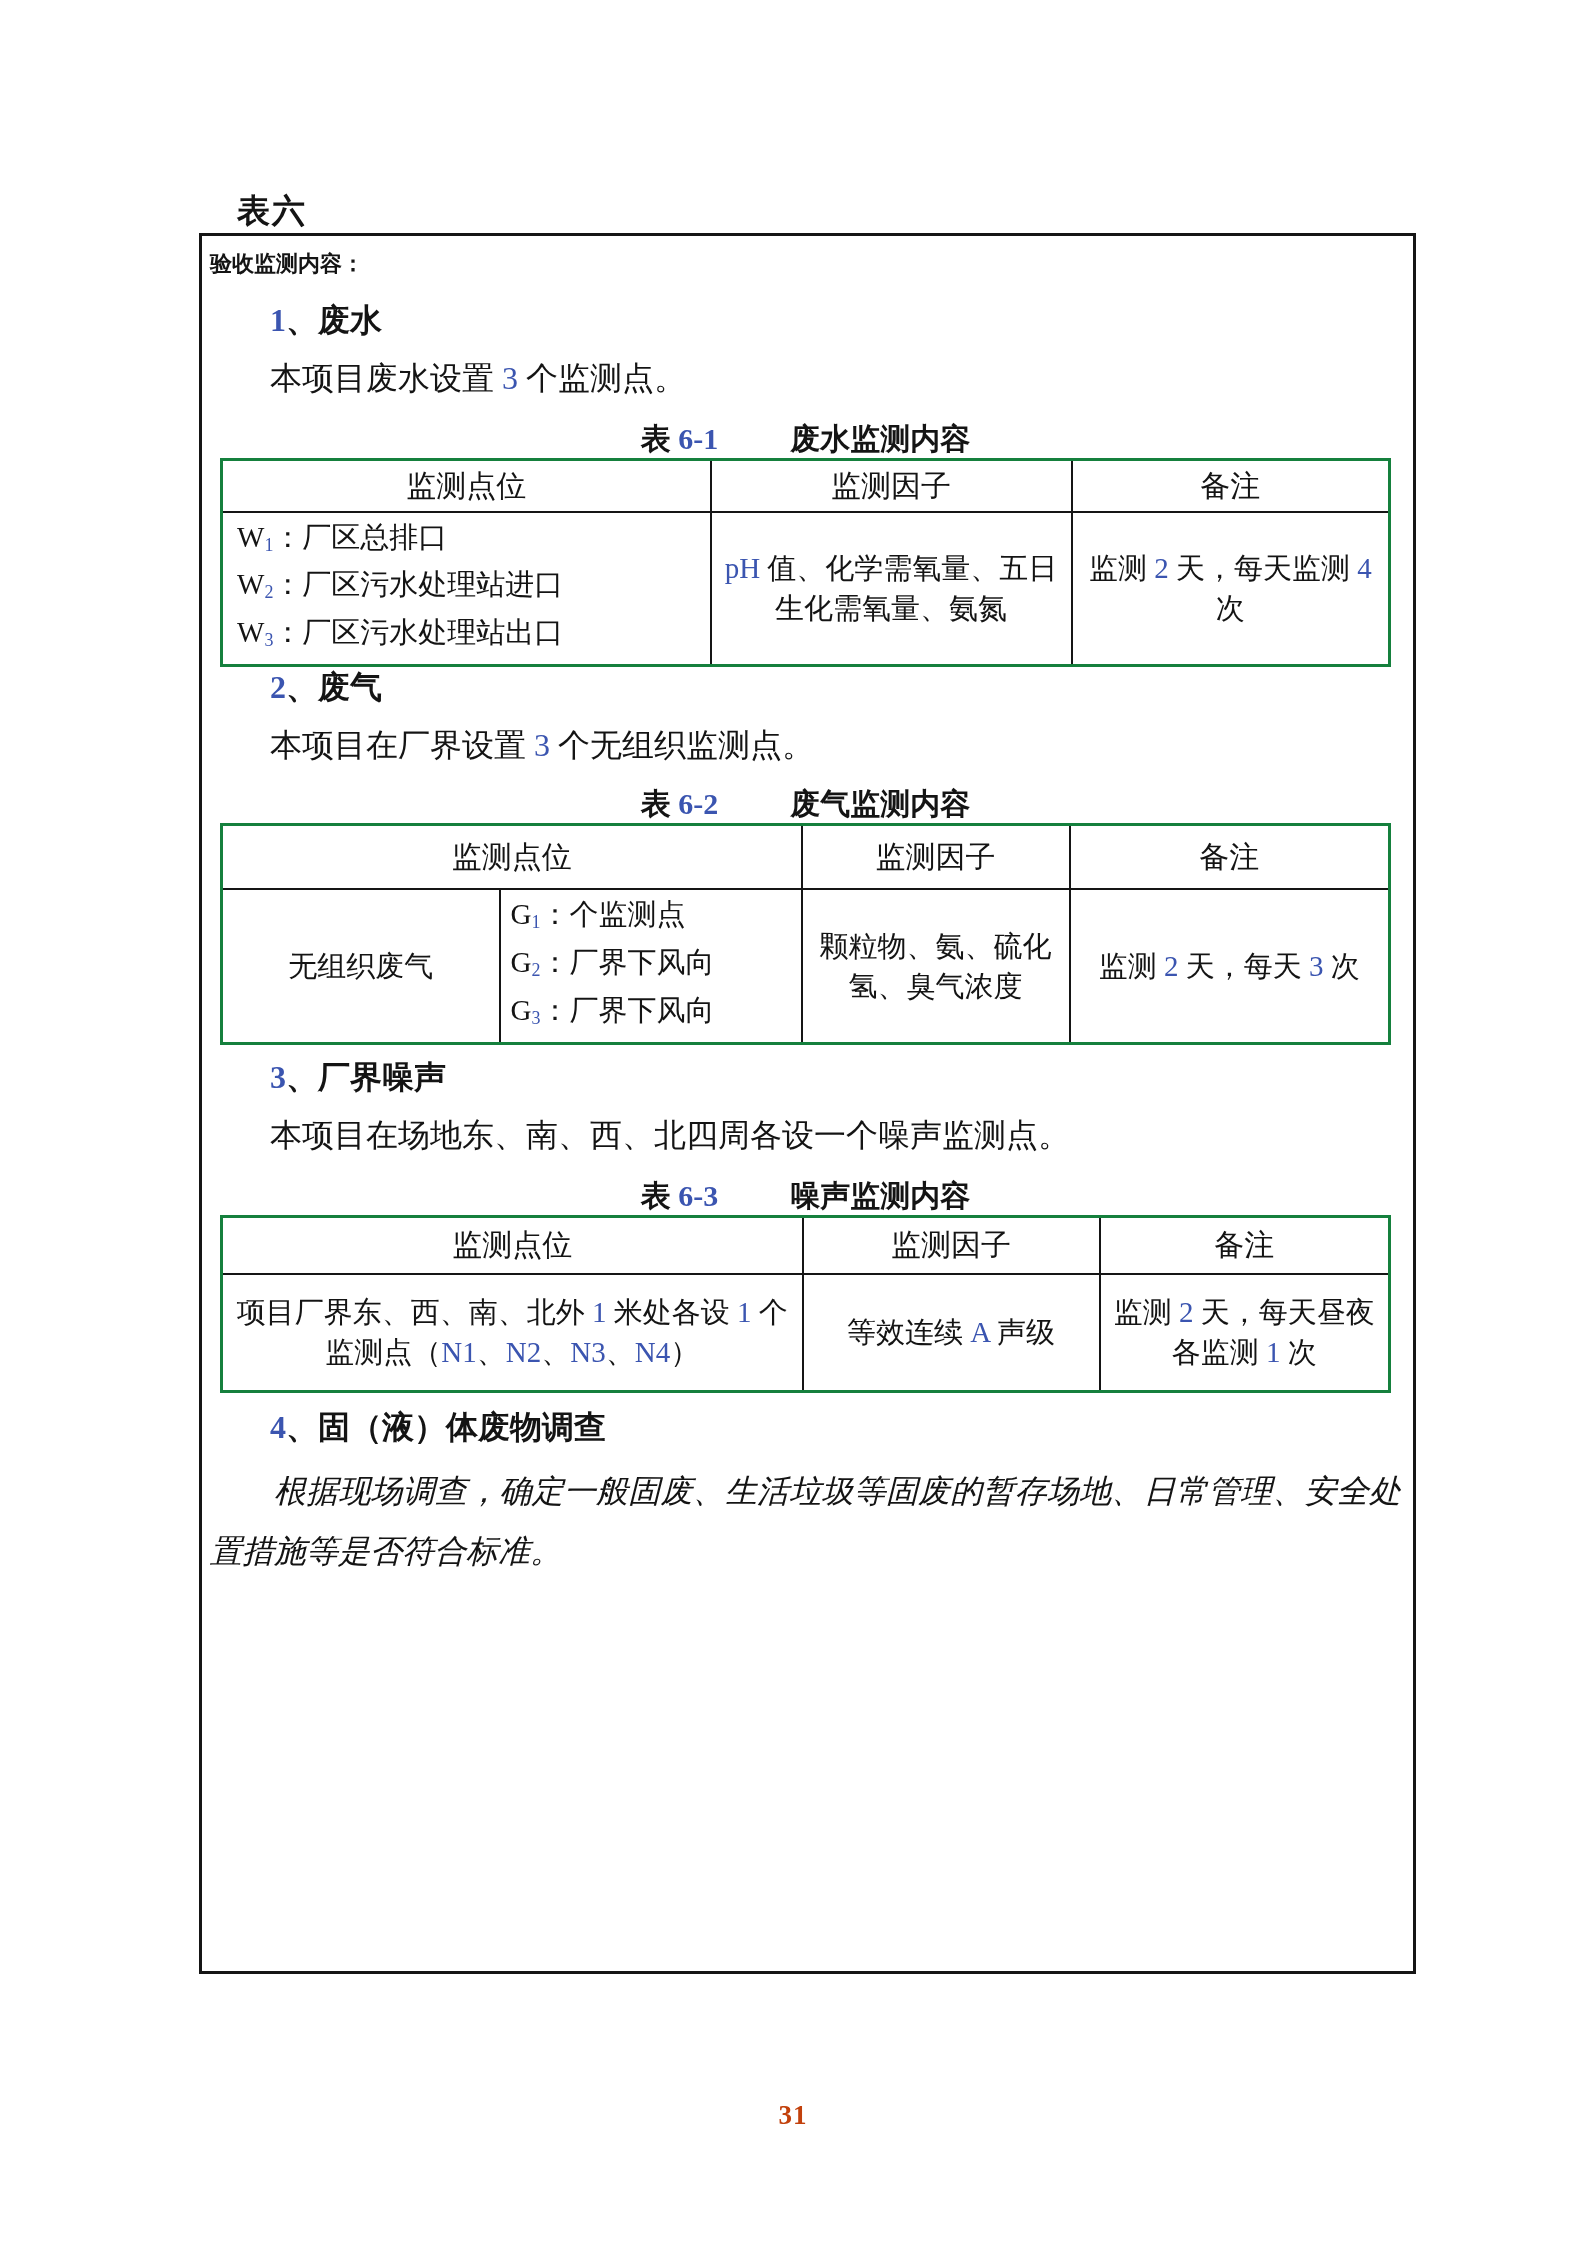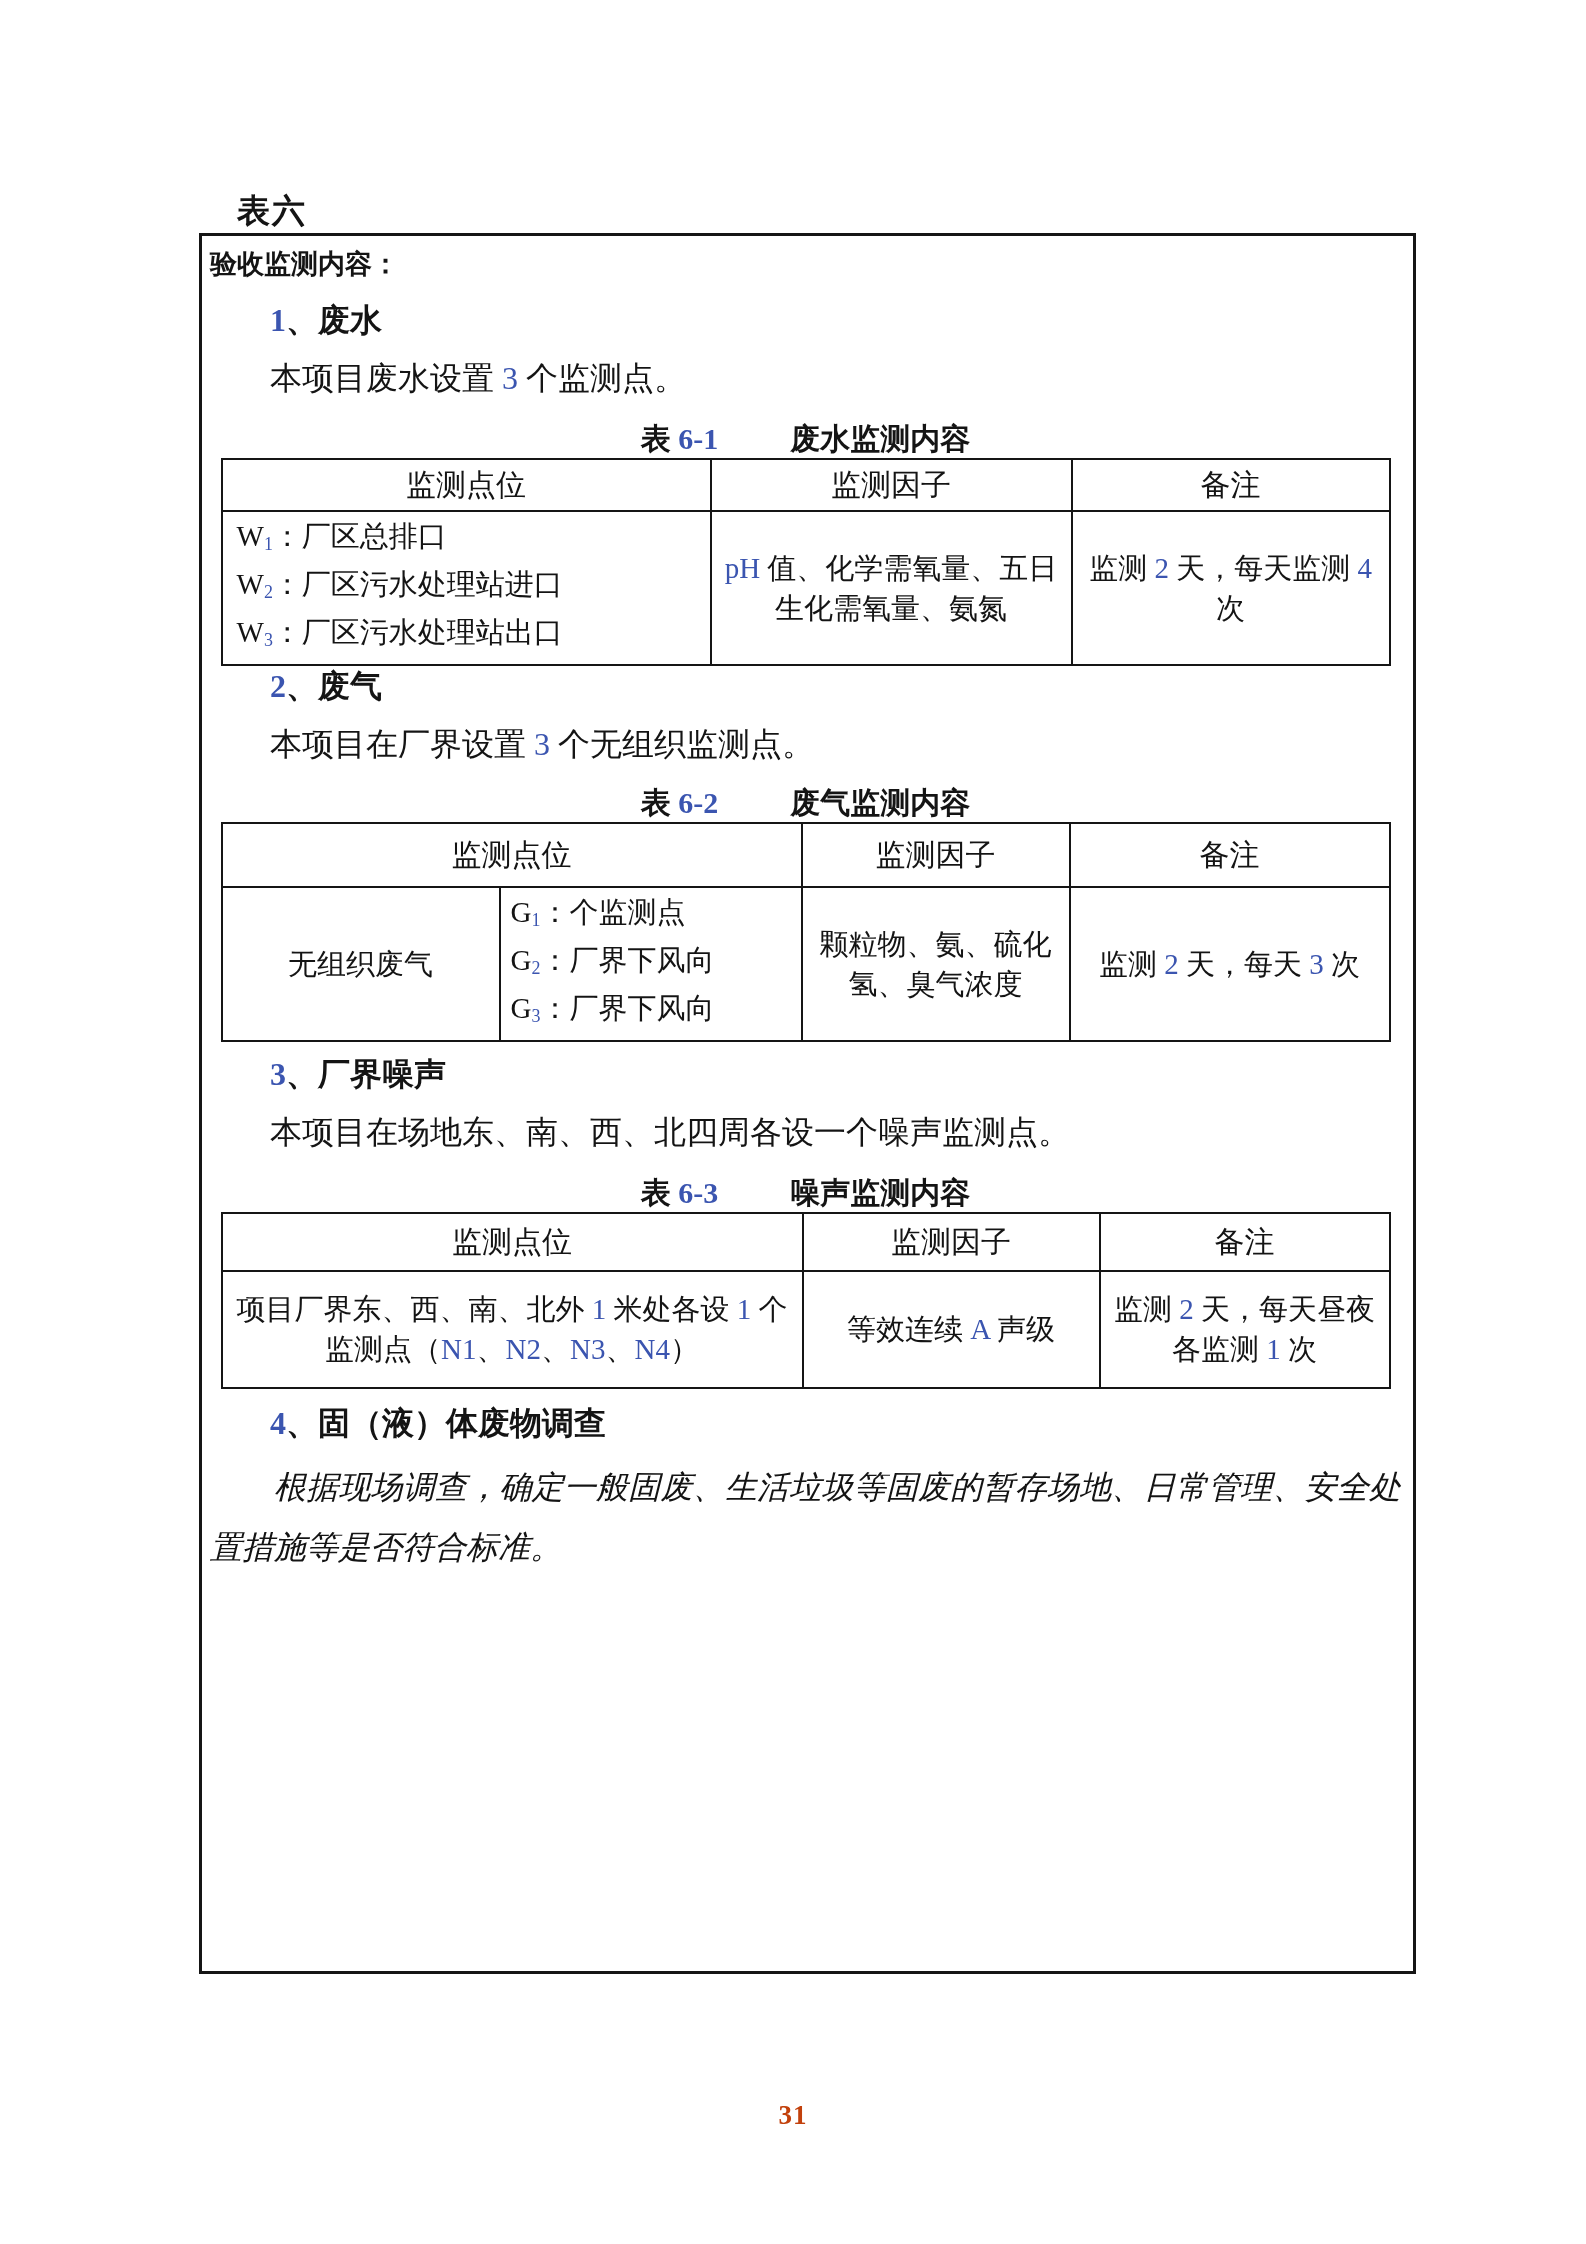--- a/index.html
+++ b/index.html
@@ -19,41 +19,41 @@
     letter-spacing: 2px;
   }
 
   .outer-box {
     position: absolute; left: 199px; top: 233px;
     width: 1217px; height: 1741px;
     border: 3px solid #151515;
     padding: 8px 12px 0 8px;
   }
 
-  .box-title { font-size: 27px; font-weight: bold; line-height: 40px; }
+  .box-title { font-size: 22px; font-weight: bold; line-height: 40px; }
 
   .section-heading {
     margin: 16px 0 0 60px;
     font-size: 32px; font-weight: bold; line-height: 40px;
   }
   .body-text {
     margin: 18px 0 0 60px;
     font-size: 32px; line-height: 40px;
   }
 
   .table-caption {
     margin: 24px auto 0; width: 1168px;
     display: flex; justify-content: center; gap: 72px;
     font-size: 30px; font-weight: bold; line-height: 34px;
   }
 
   table {
     width: 1168px; margin: 2px auto 0;
     border-collapse: collapse; table-layout: fixed;
-    border: 1px solid #15803d;
+    border: 3px solid #15803d;
   }
   th, td { border: 2px solid #151515; font-weight: normal; }
   th { font-size: 30px; line-height: 36px; text-align: center; }
   td { font-size: 29px; line-height: 40px; text-align: center; padding: 4px 6px; }
   td.cell-left { text-align: left; padding-left: 14px; }
 
   .t61 th { height: 52px; }
   .t61 td { height: 132px; }
   .t62 th { height: 64px; }
   .t62 td { height: 118px; }

